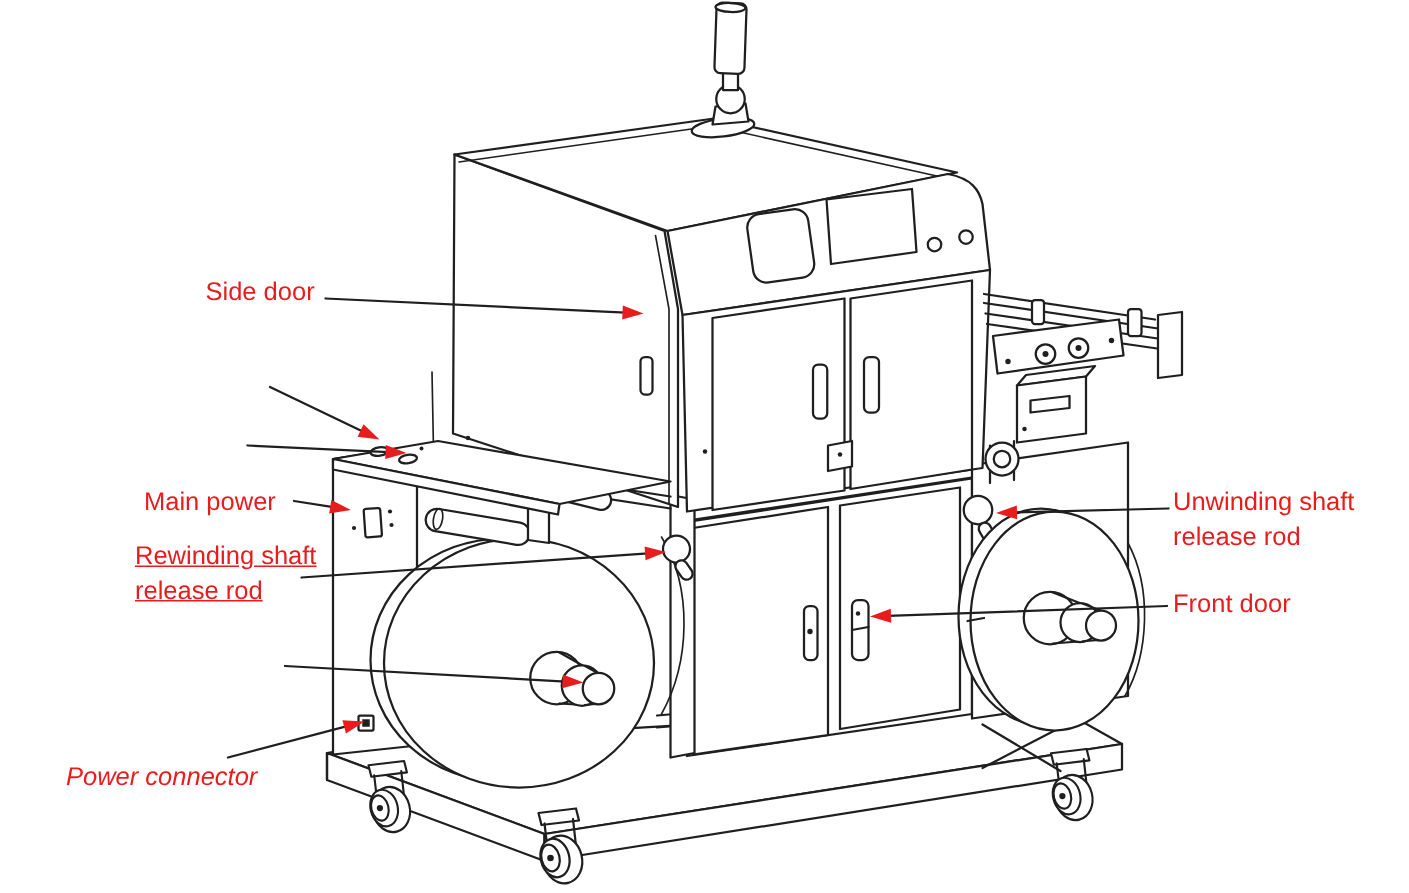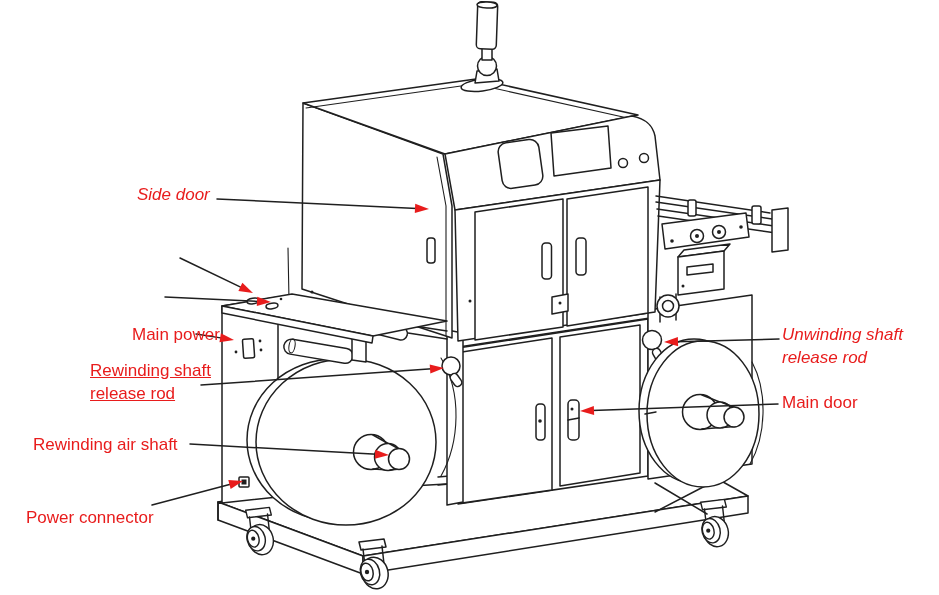--- a/index.html
+++ b/index.html
@@ -206,37 +206,34 @@
         <line x1="152" y1="505" x2="231.39675890995926" y2="484.06019545231845" stroke="#e81c1c" stroke-width="2.6"></line>
         <polygon points="243,481 230.6359603183412,489.0181371122205 228.28981047156375,480.1223189431892" fill="#e81c1c" stroke="none"></polygon>
         <line x1="779" y1="339" x2="675.995918907056" y2="341.6870629850333" stroke="#e81c1c" stroke-width="2.6"></line>
         <polygon points="664,342 677.8752795358281,337.0364712348341 678.1151979139692,346.23334239691036" fill="#e81c1c" stroke="none"></polygon>
         <line x1="778" y1="404" x2="591.9925077877293" y2="410.576022451949" stroke="#e81c1c" stroke-width="2.6"></line>
         <polygon points="580,411 593.8287343589313,405.90823154197756 594.153783812437,415.10248751257006" fill="#e81c1c" stroke="none"></polygon>
       </g>
   </svg>
 
   <div id="labels">
-      <div class="label" style="left: 137px; top: 183px; font-style: italic;">
+      <div class="label" style="left: 137px; top: 183px;">
         <div>Side door</div>
       </div>
-      <div class="label" style="left: 96px; top: 323px; margin-left: 36px;">
+      <div class="label" style="left: 96px; top: 323px;">
         <div>Main power</div>
       </div>
       <div class="label" style="left: 90px; top: 359px; text-decoration: underline;">
         <div>Rewinding shaft</div>
         <div>release rod</div>
       </div>
-      <div class="label" style="left: 33px; top: 433px;">
-        <div>Rewinding air shaft</div>
-      </div>
-      <div class="label" style="left: 26px; top: 506px;">
+      <div class="label" style="left: 44px; top: 506px; font-style: italic;">
         <div>Power connector</div>
       </div>
-      <div class="label" style="left: 782px; top: 323px; font-style: italic;">
+      <div class="label" style="left: 782px; top: 323px;">
         <div>Unwinding shaft</div>
         <div>release rod</div>
       </div>
       <div class="label" style="left: 782px; top: 391px;">
-        <div>Main door</div>
+        <div>Front door</div>
       </div>
     </div>
 </div>
 
 </body></html>

